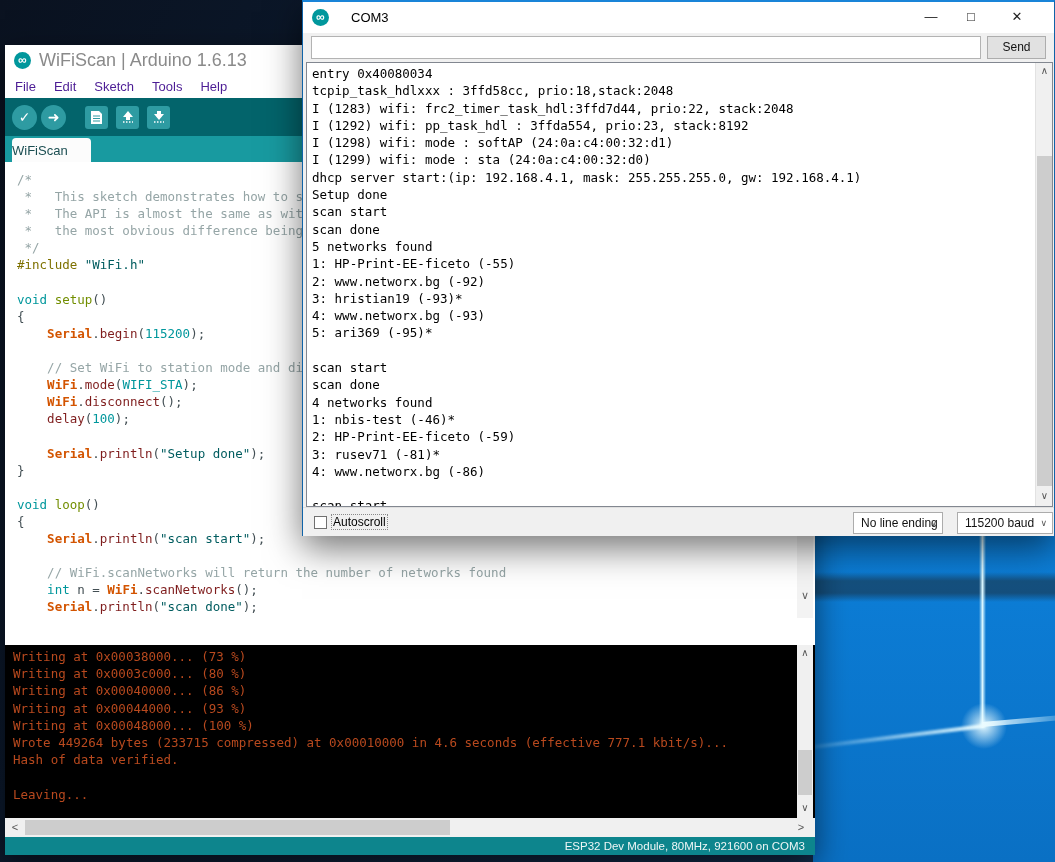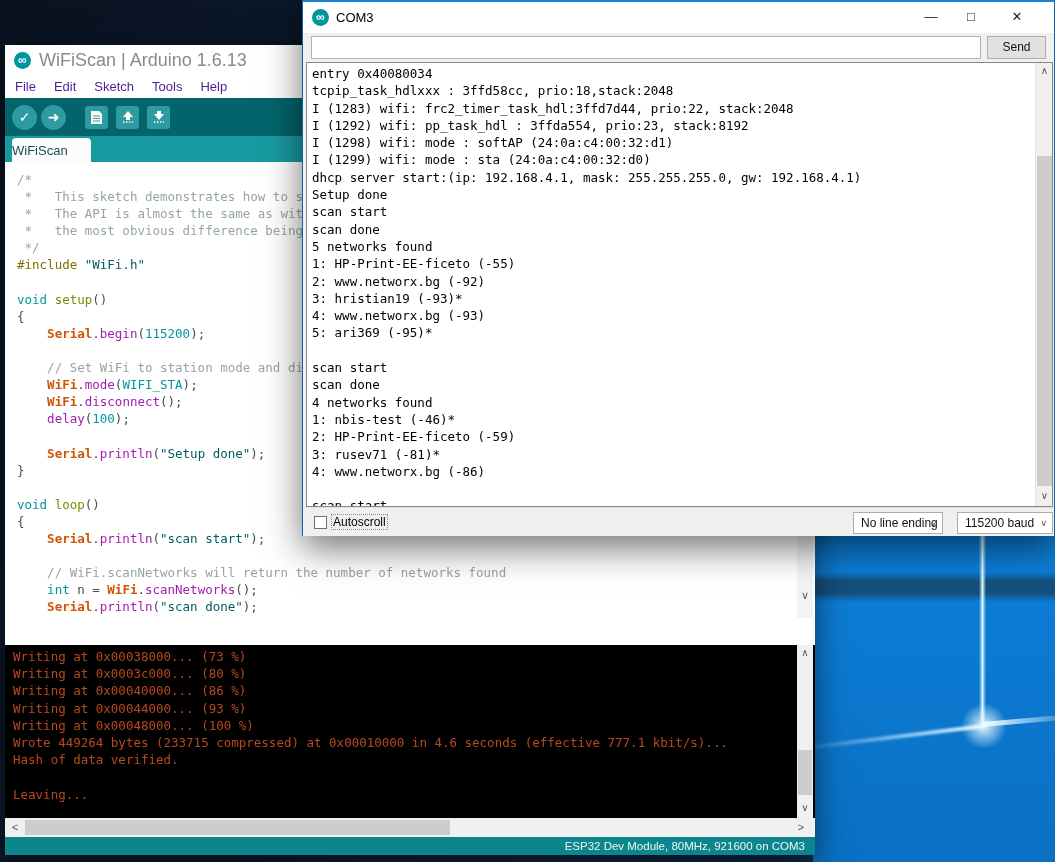--- a/index.html
+++ b/index.html
@@ -59,21 +59,21 @@
   .ide-tab { position:absolute; left:7px; bottom:0; width:79px; height:24px; background:#fcfcfc; border-radius:4px 4px 0 0; color:#1b4e52; font-size:13px; display:flex; align-items:center; justify-content:flex-start; }
   .ide-editor { position:absolute; left:0; top:117px; width:100%; height:456px; background:#fff; overflow:hidden; }
   .code {
     position:absolute; left:12px; top:9px; white-space:pre;
     font-family:"DejaVu Sans Mono", monospace; font-size:12.5px; line-height:17.1px; color:#434f54;
   }
   .code .cmt { color:#95a5a6; }
   .code .kw  { color:#00979c; }
   .code .fn  { color:#728e00; }
   .code .cls { color:#d35400; font-weight:bold; }
-  .code .fnc { color:#a21caf; }
+  .code .fnc { color:#7f1d1d; }
   .code .str { color:#005c5f; }
   .code .num { color:#00979c; }
   .code .pre { color:#7e7100; }
   .code .pln { color:#434f54; }
   .ed-scrollbar { position:absolute; right:2px; top:0; width:16px; height:456px; background:#f3f3f3; }
   .ed-scroll-down { position:absolute; right:2px; top:424px; width:16px; height:18px; color:#606060; font-size:11px; text-align:center; line-height:18px; }
   .ide-uploadbar { position:absolute; left:0; top:573px; width:100%; height:27px; background:#1b9aa1; color:#f2f7f7; font-size:13px; display:flex; align-items:center; padding-left:10px; }
   .ide-console { position:absolute; left:0; top:600px; width:100%; height:173px; background:#000; overflow:hidden; }
   .console-text {
     position:absolute; left:8px; top:3px; white-space:pre;
@@ -90,21 +90,21 @@
   .ide-statusbar { position:absolute; left:0; top:792px; width:100%; height:18px; background:#0d858d; color:#eef6f6; font-size:11.5px; display:flex; align-items:center; justify-content:flex-end; padding-right:10px; }
 
   
   .sm {
     position:absolute; left:302px; top:0; width:753px; height:536px;
     background:#f0f0f0; border:1px solid #0f63a8; border-top:2px solid #1984d8;
     box-shadow: 0 12px 34px rgba(0,0,0,0.55);
     z-index:3;
   }
   .sm-titlebar { position:absolute; left:0; top:0; width:100%; height:31px; background:#fff; display:flex; align-items:center; padding-left:9px; }
-  .sm-title { font-size:13px; color:#000; margin-left:7px; }
+  .sm-title { font-size:13px; color:#000; margin-left:22px; }
   .sm-btn { position:absolute; top:0; width:40px; height:30px; text-align:center; line-height:30px; font-size:13px; color:#222; }
   .sm-min { left:608px; } .sm-max { left:648px; } .sm-close { left:694px; }
   .sm-inputrow { position:absolute; left:0; top:32px; width:100%; height:28px; }
   .sm-input { position:absolute; left:8px; top:2px; width:670px; height:23px; background:#fff; border:1px solid #b3b3b3; font-size:12px; padding:0 5px; outline:none; }
   .sm-send { position:absolute; left:684px; top:2px; width:59px; height:23px; background:#e1e1e1; border:1px solid #adadad; font-size:12px; color:#111; text-align:center; line-height:21px; }
   .sm-textarea { position:absolute; left:3px; top:60px; width:747px; height:445px; background:#fff; border:1px solid #828790; overflow:hidden; }
   .sm-lines {
     position:absolute; left:5px; top:2px; white-space:pre;
     font-family:"DejaVu Sans Mono", monospace; font-size:12.5px; line-height:17.3px; color:#000;
   }

